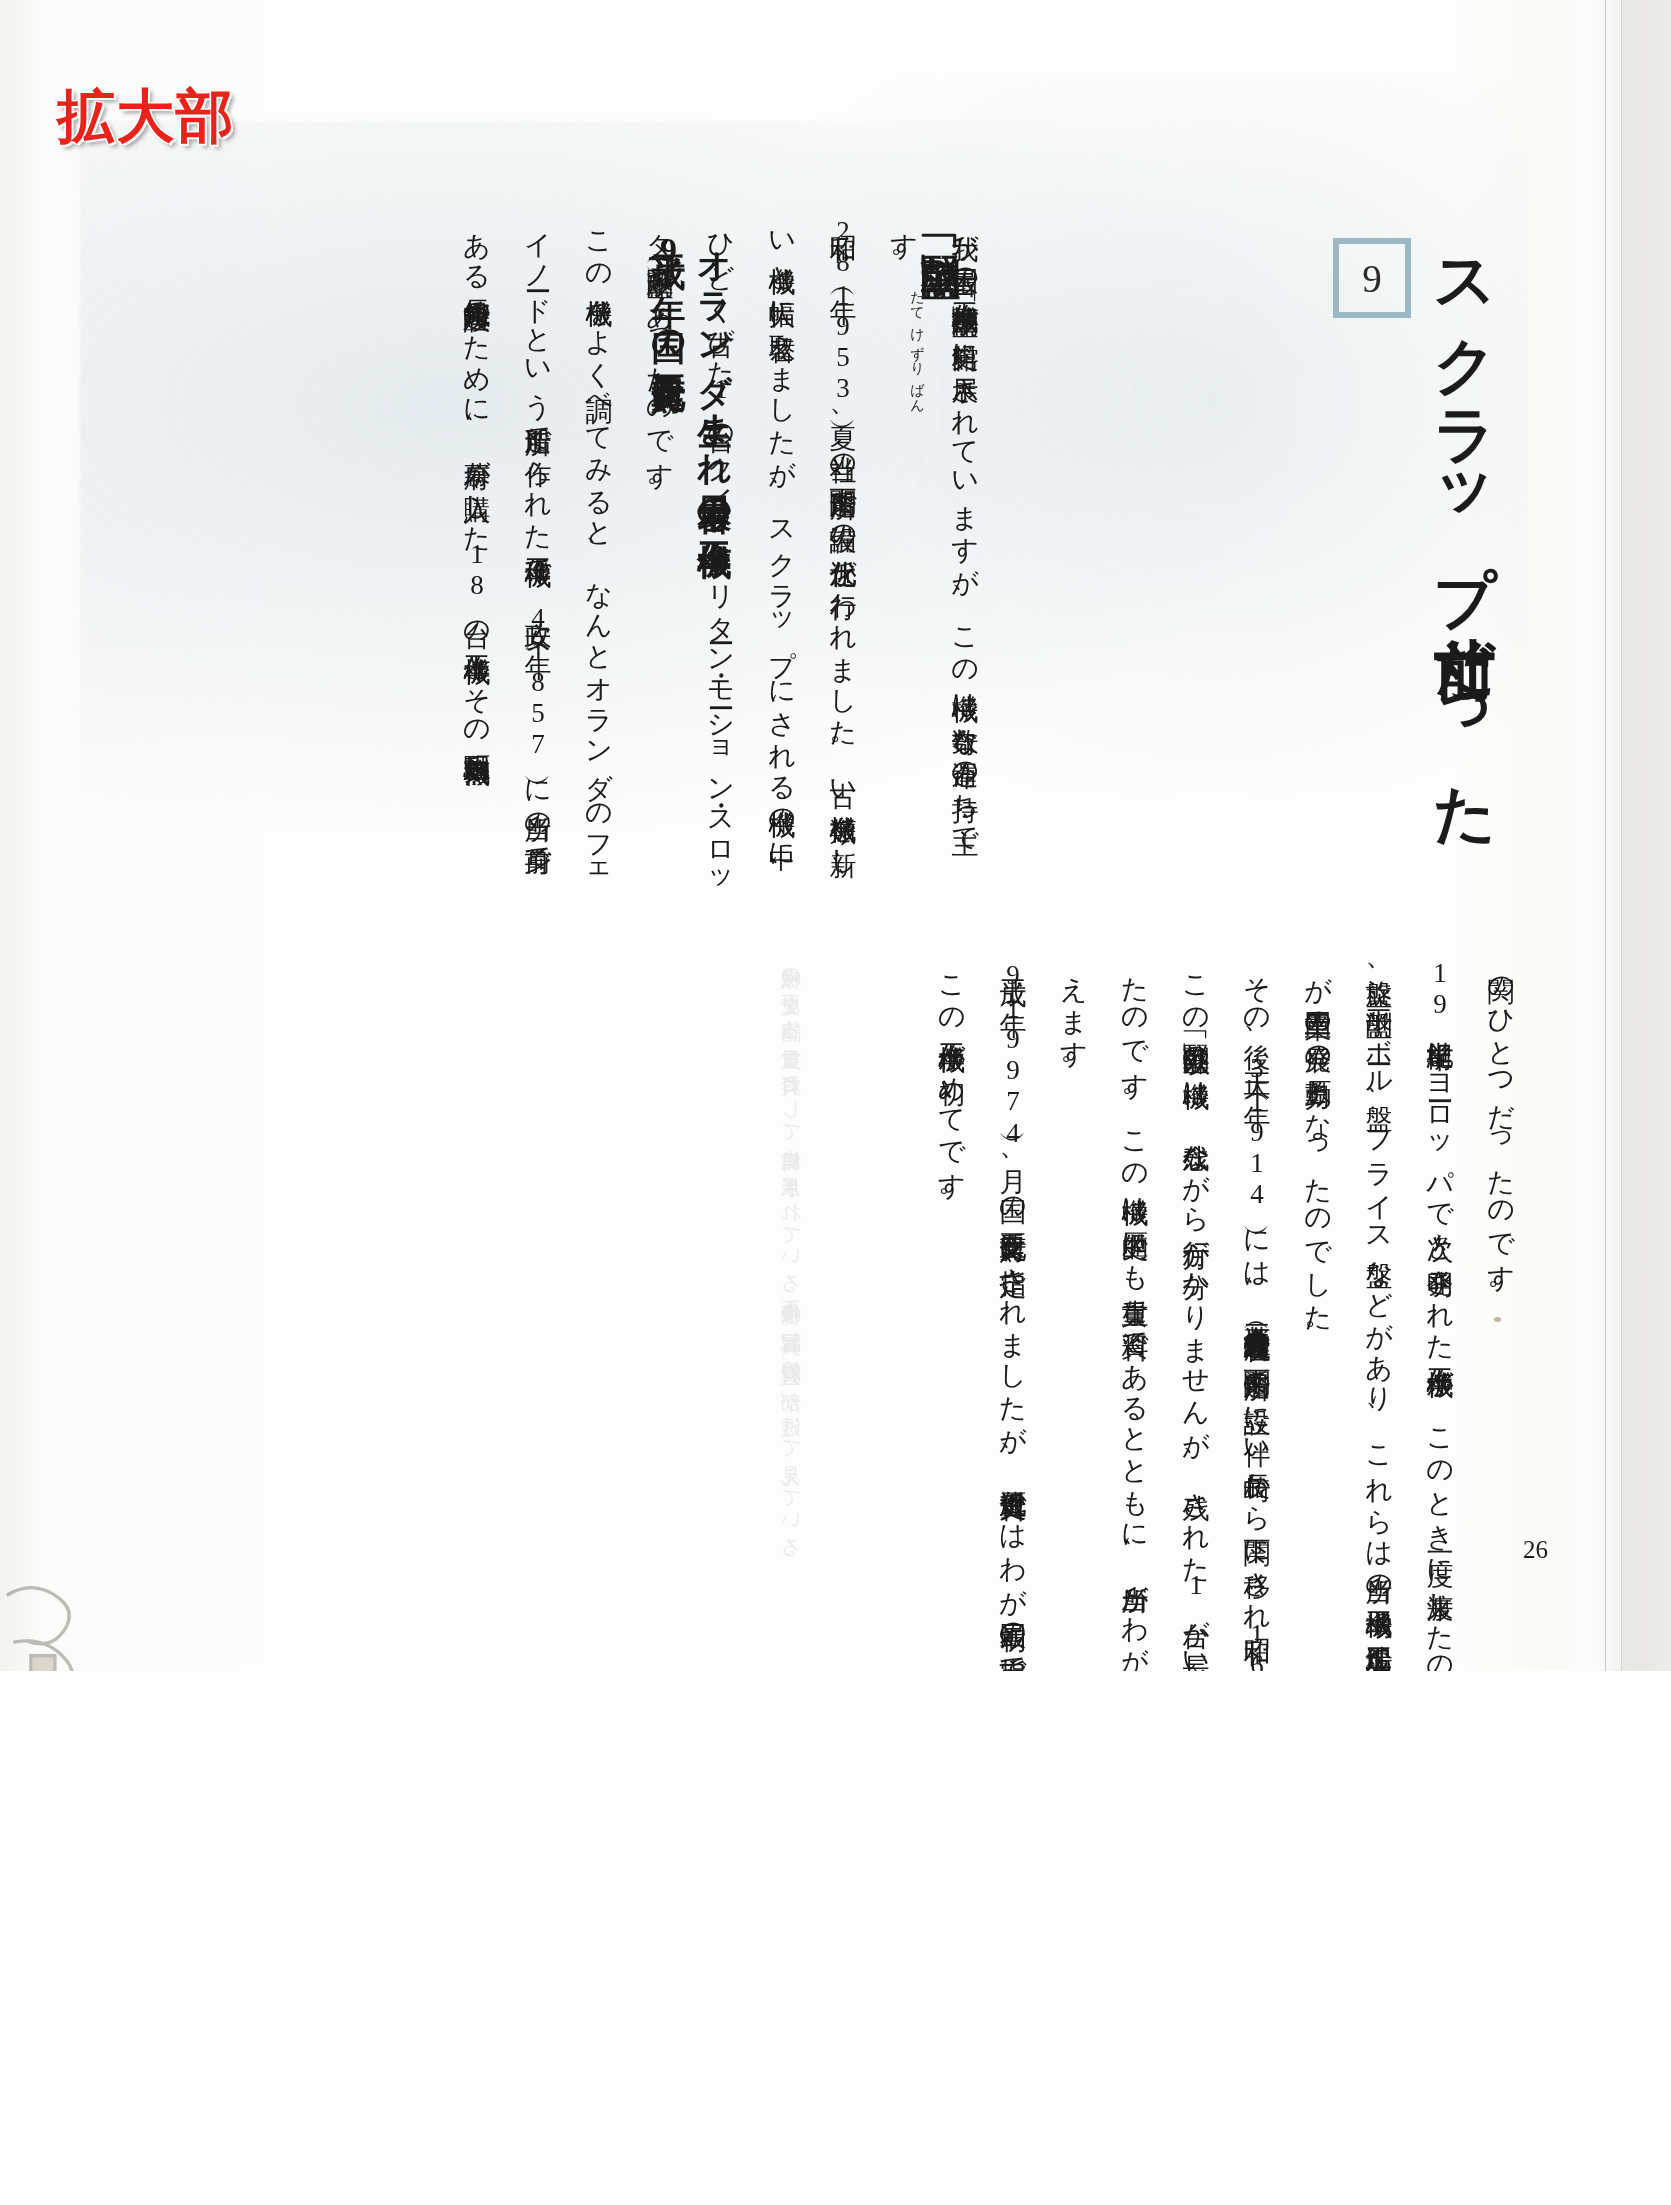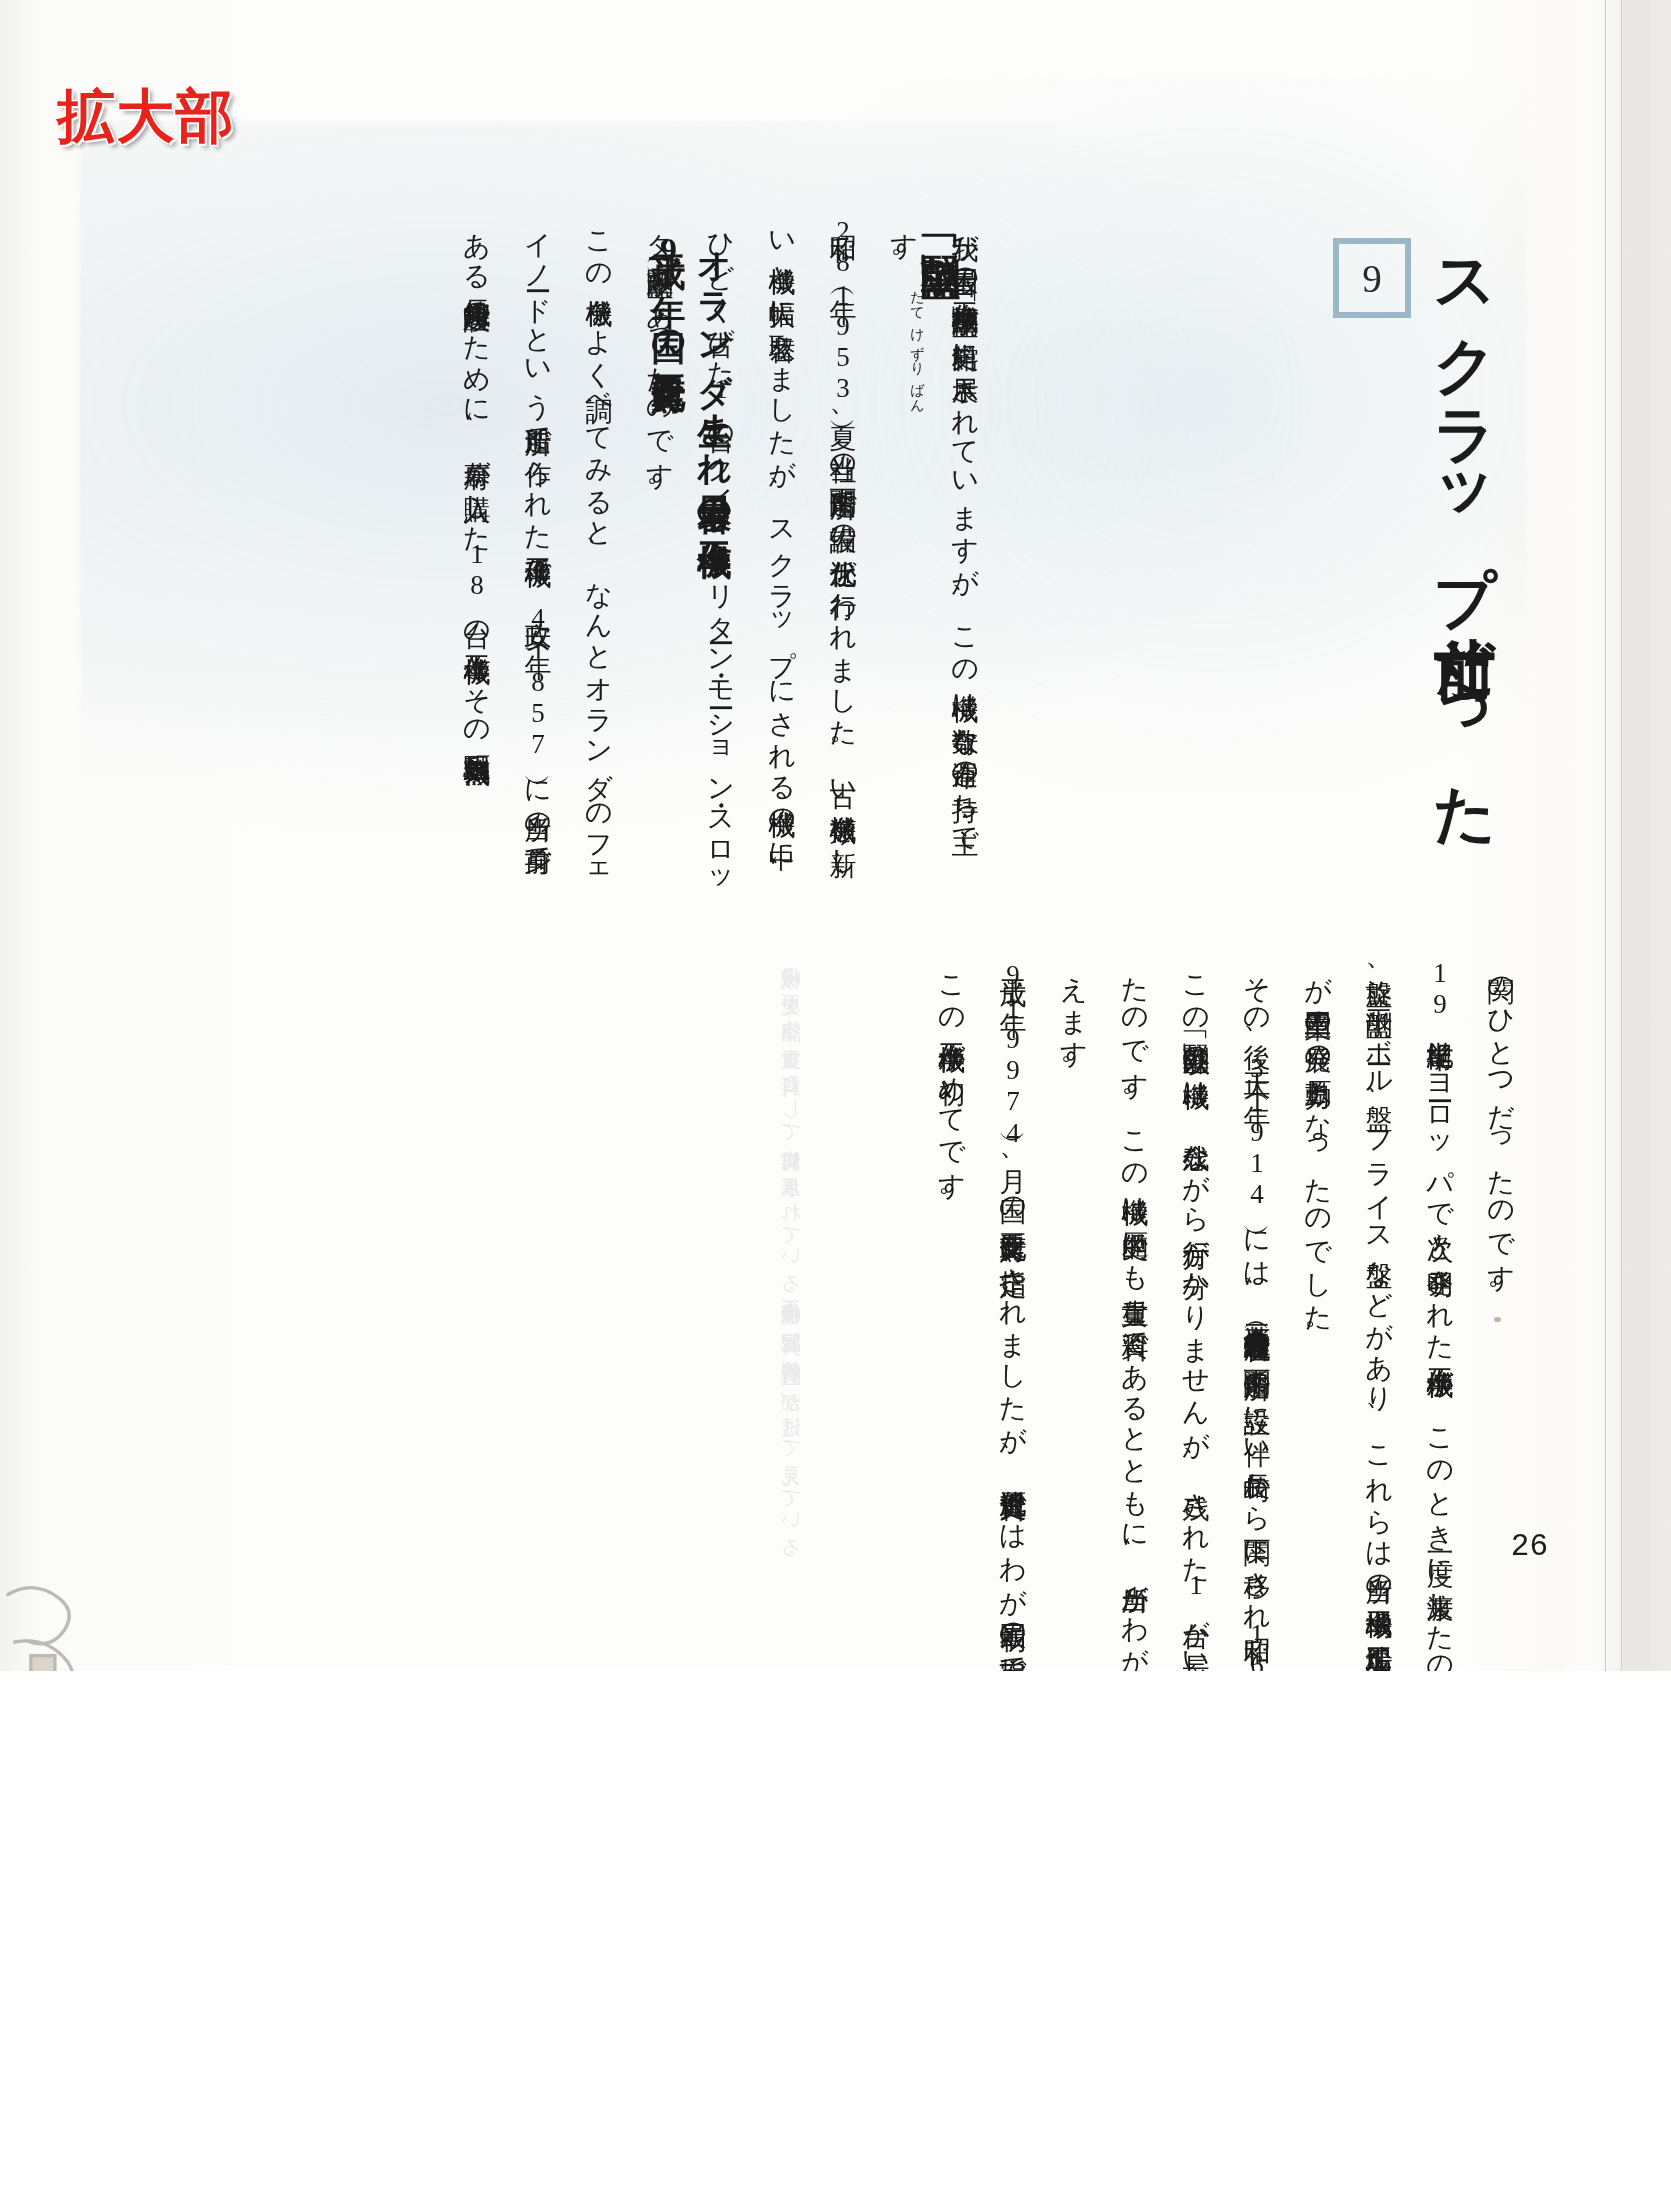--- a/index.html
+++ b/index.html
@@ -199,22 +199,22 @@
     width: 221px;
     height: 429px;
     opacity: 0.55;
     pointer-events: none;
   }
   
   .page-number {
     position: absolute;
     right: 124px;
     bottom: 107px;
-    font-family: Liberation Mono, monospace;
-    font-size: 31px;
+    font-family: Liberation Serif, serif;
+    font-size: 25px;
     color: #1b1b1b;
   }
   
   .speck {
     position: absolute;
     left: 1494px;
     top: 1317px;
     width: 7.4px;
     height: 5.4px;
     border-radius: 50%;

